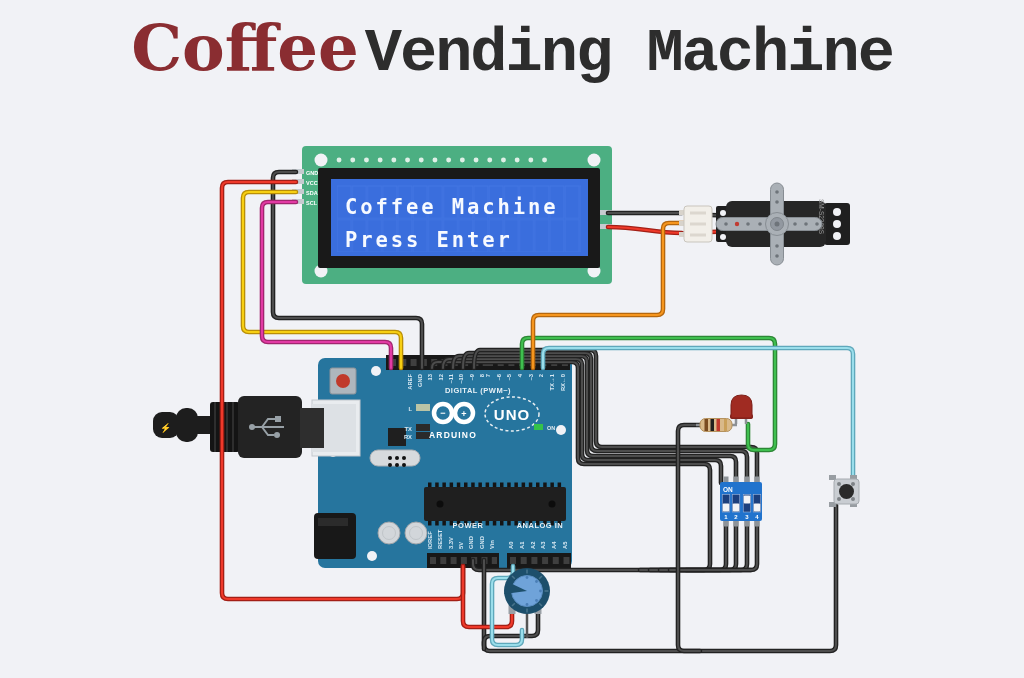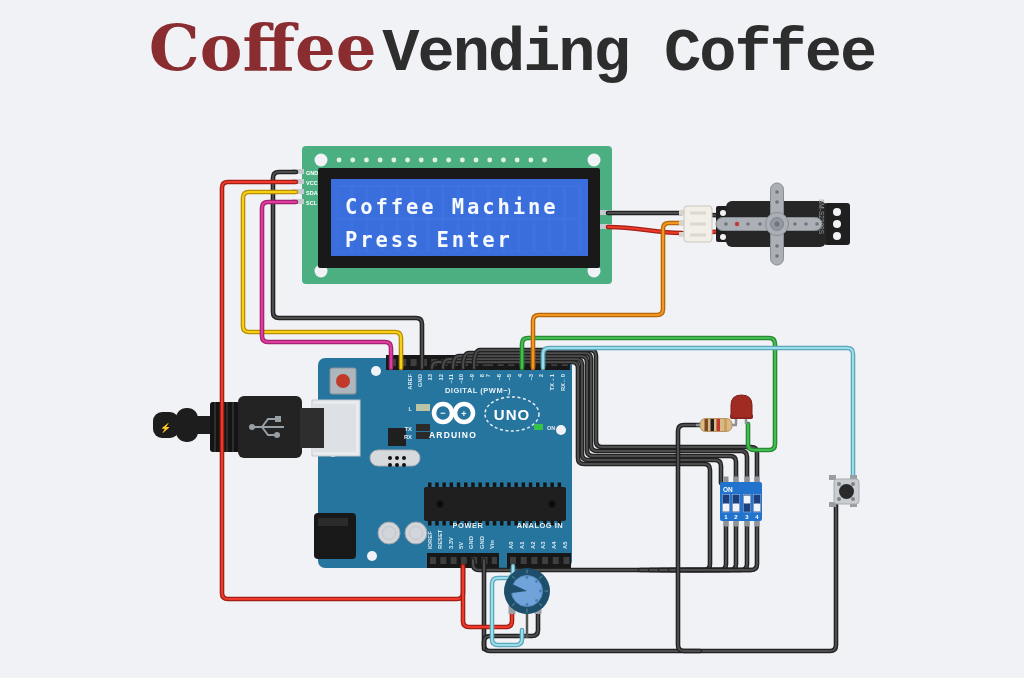--- a/index.html
+++ b/index.html
@@ -25,21 +25,21 @@
   .pink  .wo{stroke:#a1266e;} .pink .wc{stroke:#e23aa4;}
   .green .wo{stroke:#2c8735;} .green .wc{stroke:#3fbf4f;}
   .orange .wo{stroke:#b5670e;} .orange .wc{stroke:#f6961e;}
   .cyan  .wo{stroke:#5fa8bb;} .cyan .wc{stroke:#9adeeb;}
 </style>
 </head>
 <body>
 
 <div class="title-row">
   <span class="title-coffee">Coffee</span>
-  <span class="title-rest">Vending Coffee</span>
+  <span class="title-rest">Vending Machine</span>
 </div>
 
 <svg width="1024" height="678" viewBox="0 0 1024 678">
   <defs>
     <pattern id="cells" x="337" y="186" width="15.2" height="33.5" patternUnits="userSpaceOnUse">
       <rect width="14.2" height="32.5" fill="none" stroke="#4b7de8" stroke-width="1"></rect>
     </pattern>
     <path id="w_lcd_gnd" d="M296,172 H279 Q273,172 273,178 V312 Q273,318 279,318 H416 Q422,318 422,324 V368"></path>
     <path id="w_lcd_vcc" d="M296,182 H228 Q222,182 222,188 V593 Q222,599 228,599 H457 Q463,599 463,593 V566"></path>
     <path id="w_lcd_sda" d="M296,192 H249 Q243,192 243,198 V326 Q243,332 249,332 H395 Q401,332 401,338 V368"></path>

